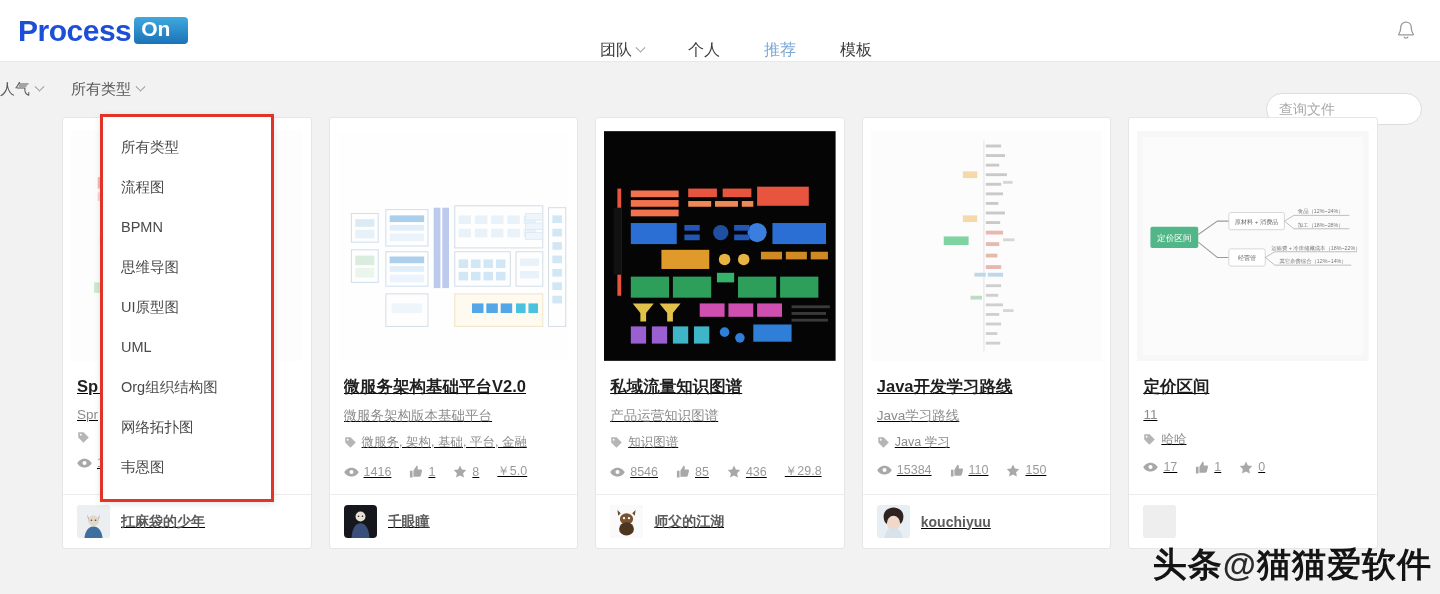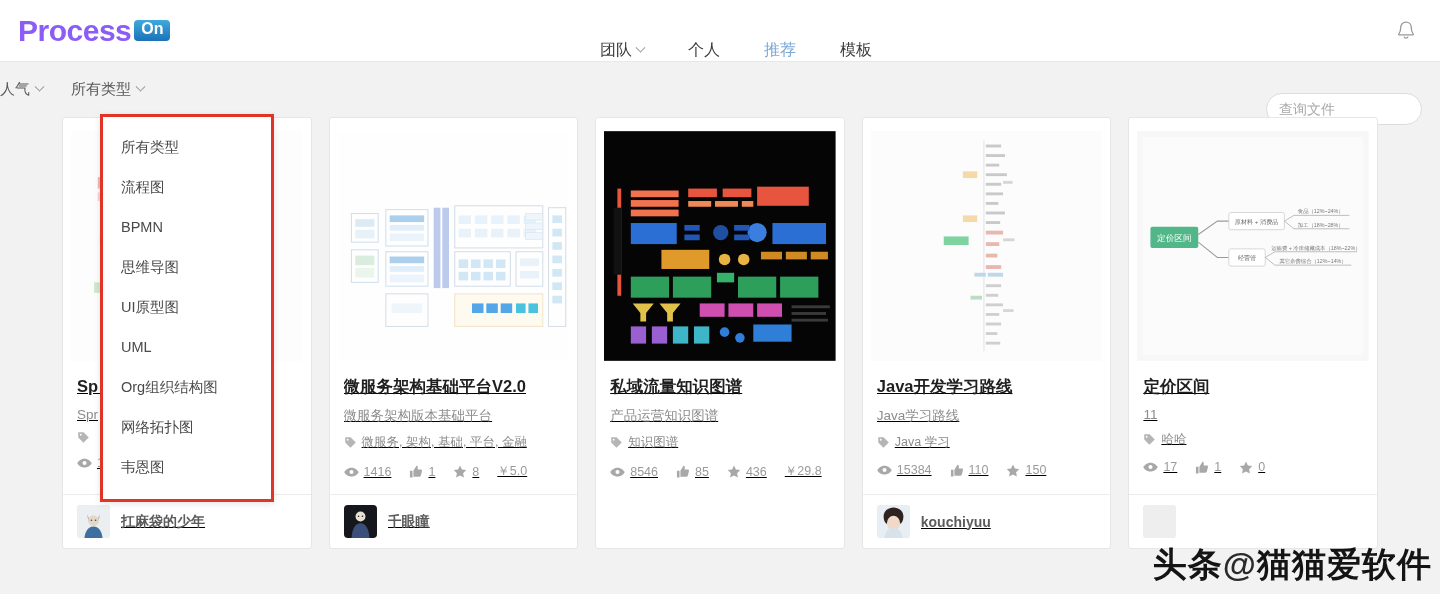--- a/index.html
+++ b/index.html
@@ -20,30 +20,30 @@
     align-items: center;
   }
   .logo {
     display: flex; align-items: center;
     margin-left: 18px;
     user-select: none;
   }
   .logo-text {
     font-size: 30px;
     font-weight: 700;
-    color: #8b5cf6;
+    color: #1d4ed8;
     letter-spacing: -0.5px;
   }
   .logo-badge {
     margin-left: 3px;
     background: linear-gradient(180deg, #3fa9dd 0%, #1b72b8 100%);
     color: #fff;
-    font-size: 16px;
+    font-size: 21px;
     font-weight: 700;
-    padding: 1px 7px 3px 7px;
+    padding: 1px 18px 3px 7px;
     border-radius: 4px;
     line-height: 1.06;
   }
   .nav {
     position: absolute;
     left: 600px;
     display: flex;
     align-items: center;
     gap: 44px;
     margin-top: 40px;
@@ -577,20 +577,34 @@
           </span>
           <span class="stat">
             <svg width="14" height="13" viewBox="0 0 16 15">
               <path d="M8 .6l2.2 4.6 5 .7-3.6 3.5.9 5L8 12.1l-4.5 2.3.9-5L.8 5.9l5-.7z" fill="#a8a8a8"></path>
             </svg>
             <span>436</span>
           </span>
           <span class="price">￥29.8</span>
         </div>
       </div>
+      <div class="card-footer">
+        <div class="avatar">
+          <svg viewBox="0 0 40 40" width="33" height="33">
+            <rect width="40" height="40" fill="#fafafa"></rect>
+            <path d="M13 10l-4-4 1 7z" fill="#6b4a2a"></path>
+            <path d="M27 10l4-4-1 7z" fill="#6b4a2a"></path>
+            <ellipse cx="20" cy="17" rx="8" ry="7" fill="#7a5330"></ellipse>
+            <circle cx="17" cy="16" r="1.4" fill="#fff"></circle>
+            <circle cx="23" cy="16" r="1.4" fill="#fff"></circle>
+            <ellipse cx="20" cy="29" rx="9" ry="8" fill="#4e3520"></ellipse>
+          </svg>
+        </div>
+        <span class="author">师父的江湖</span>
+      </div>
     </div>
 
     <div class="card">
       <div class="thumb">
         <svg viewBox="0 0 242 240" width="100%" height="100%">
           <rect width="242" height="240" fill="#fcfcfc"></rect>
           <line x1="118" y1="10" x2="118" y2="230" stroke="#e3e3e3" stroke-width="1"></line>
           <g fill="#c9c9c9">
             <rect x="120" y="14" width="16" height="3"></rect>
               <rect x="120" y="24" width="20" height="3"></rect>

